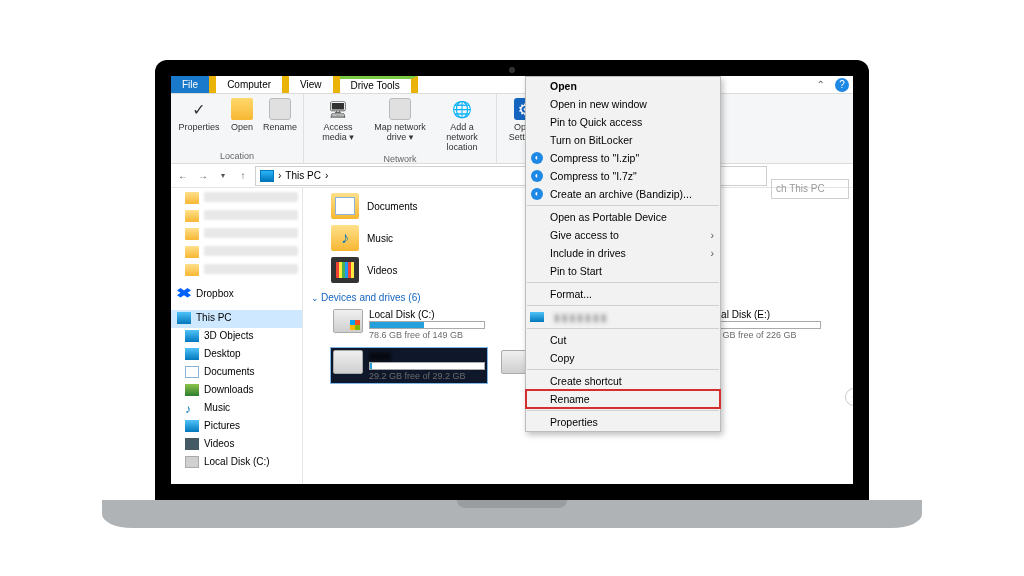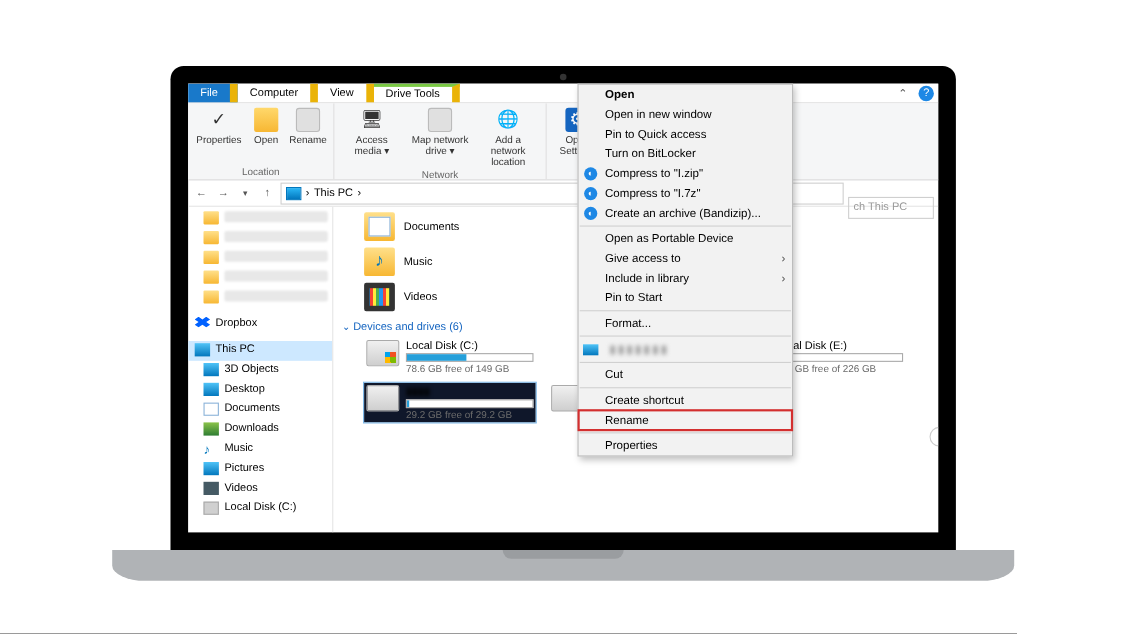--- a/index.html
+++ b/index.html
@@ -314,31 +314,32 @@
             <span class="badge">◐</span>
             <span>Compress to "I.7z"</span>
           </div>
         <div class="mi">
             <span class="badge">◐</span>
             <span>Create an archive (Bandizip)...</span>
           </div>
         <div class="sep"></div>
         <div class="mi">Open as Portable Device</div>
         <div class="mi sub">Give access to</div>
-        <div class="mi sub">Include in library</div>
+        <div class="mi sub">Include in drives</div>
         <div class="mi">Pin to Start</div>
         <div class="sep"></div>
         <div class="mi">Format...</div>
         <div class="sep"></div>
         <div class="mi">
             <span class="usb"></span>
             <span class="usb-lbl">▮▮▮▮▮▮▮</span>
           </div>
         <div class="sep"></div>
         <div class="mi">Cut</div>
+        <div class="mi">Copy</div>
         <div class="sep"></div>
         <div class="mi">Create shortcut</div>
         <div class="mi hl">Rename</div>
         <div class="sep"></div>
         <div class="mi">Properties</div>
       </div>
 
     </div>
   </div>
   <div class="deck">

